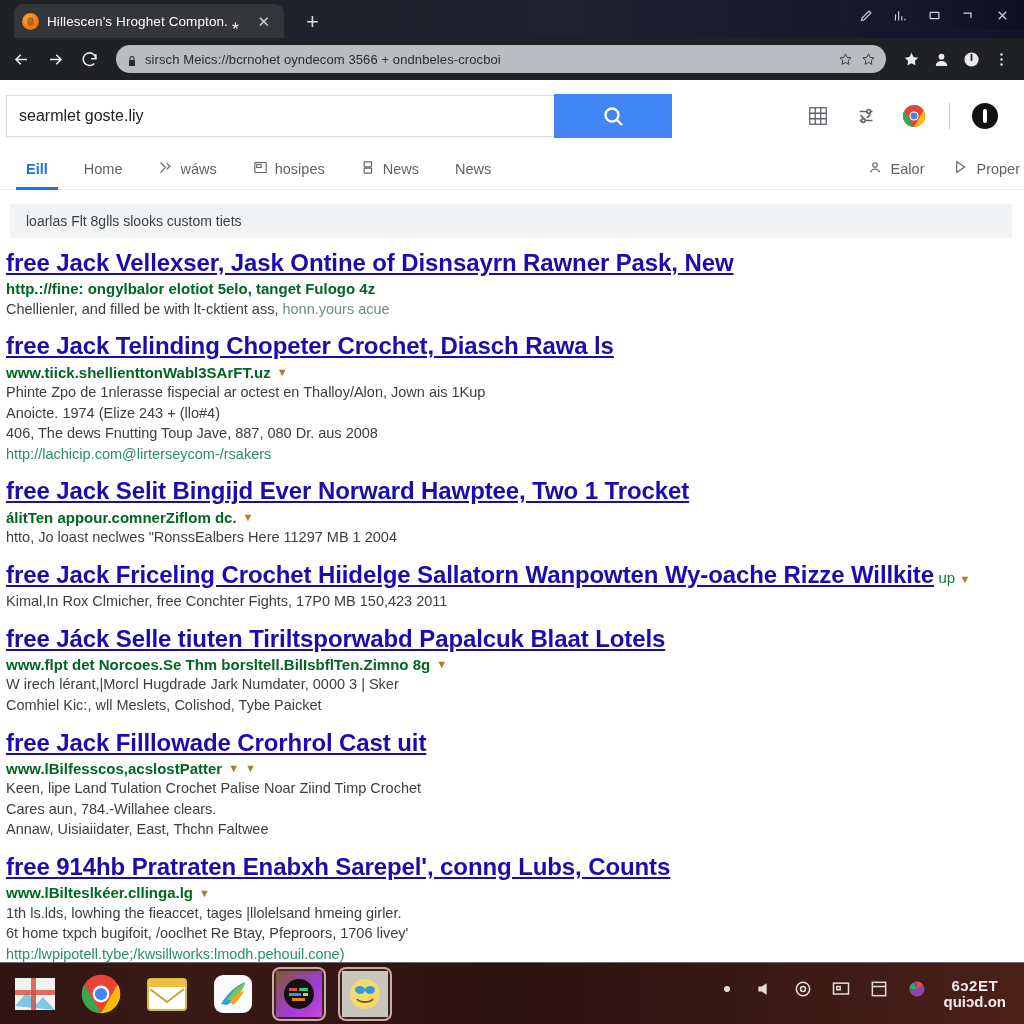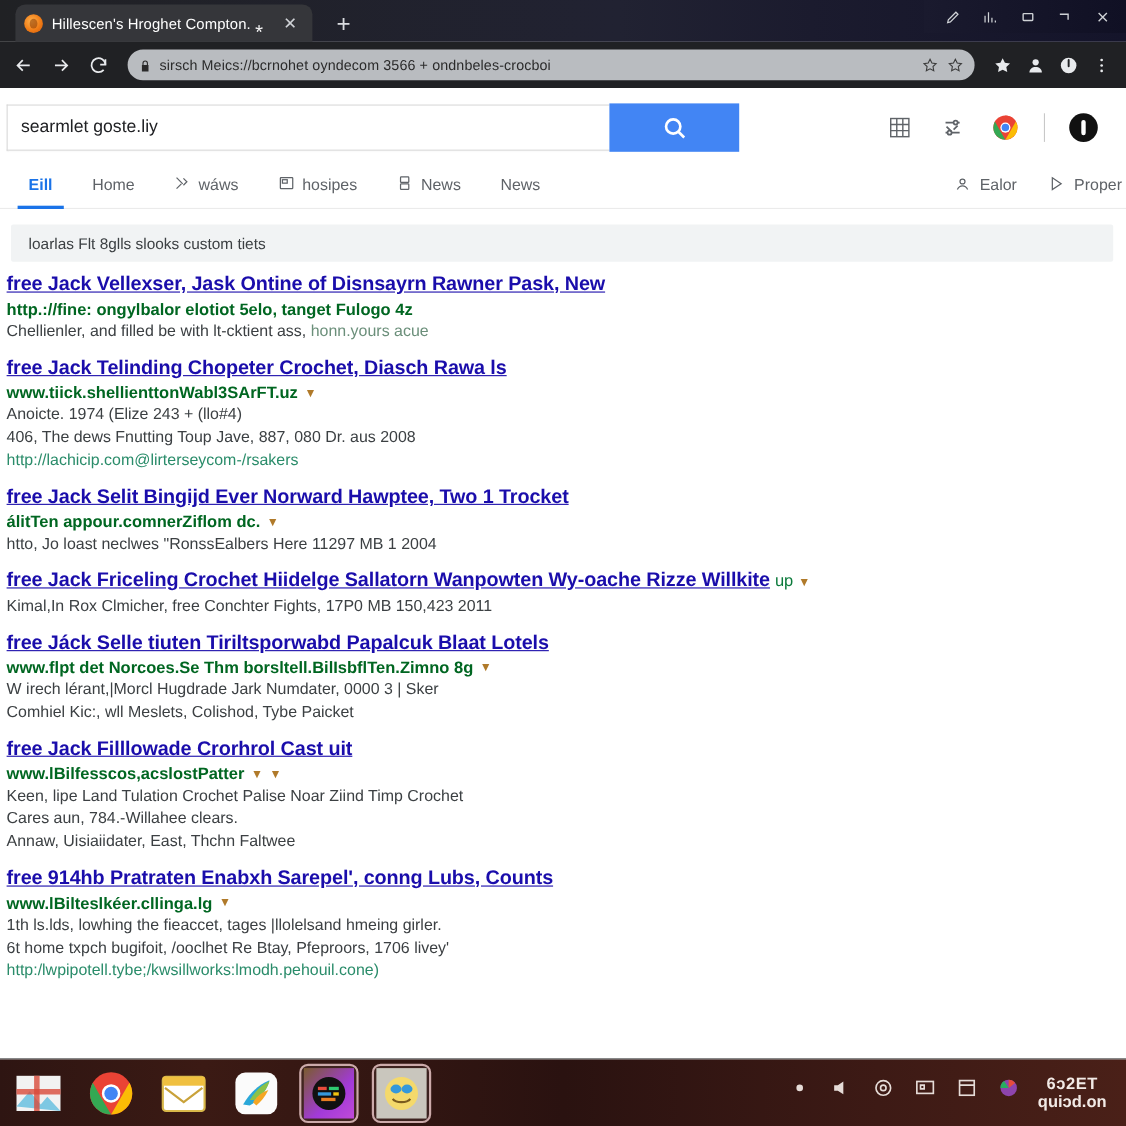--- a/index.html
+++ b/index.html
@@ -116,21 +116,21 @@
   .toolsbar {
     margin: 14px 12px 0 10px; height: 34px; background:#f1f3f4;
     display:flex; align-items:center; padding-left:16px;
     font-size:14px; color:#3c4043; border-radius:2px;
   }
 
   
   .results { padding: 10px 14px 0 6px; }
   .result { margin-bottom: 12px; }
   .res-title {
-    font-size: 18px; line-height: 1.22; color:#1a0dab;
+    font-size: 24px; line-height: 1.22; color:#1a0dab;
     text-decoration: underline; font-weight: 600; letter-spacing:-.1px;
     display:inline; cursor:pointer;
   }
   .res-title-wrap { margin-bottom: 2px; }
   .res-suffix { font-size:15px; color:#0b7a3b; font-weight:400;margin-top:28px; }
   .res-url {
     font-size:15px; color:#006621; font-weight:700; line-height:1.3;
     display:flex; align-items:center; gap:6px; flex-wrap:wrap;
   }
   .caret { color:#b07a2a; font-size:11px; }
@@ -383,20 +383,21 @@
 
       <div class="result">
         <div class="res-title-wrap">
           <a class="res-title">free Jack Telinding Chopeter Crochet, Diasch Rawa ls</a>
         </div>
         <div class="res-url">
           <span>www.tiick.shellienttonWabl3SArFT.uz</span>
           <span class="caret">▼</span>
         </div>
         <div class="res-snippet">
+          <div>Phinte Zpo de 1nlerasse fispecial ar octest en Thalloy/Alon, Jown ais 1Kup</div>
           <div>Anoicte. 1974  (Elize 243 + (llo#4)</div>
           <div>406, The dews Fnutting Toup  Jave, 887, 080 Dr. aus 2008</div>
         </div>
         <div class="res-link2">http://lachicip.com@lirterseycom-/rsakers</div>
       </div>
 
       <div class="result">
         <div class="res-title-wrap">
           <a class="res-title">free Jack Selit Bingijd Ever Norward Hawptee, Two 1 Trocket</a>
         </div>

